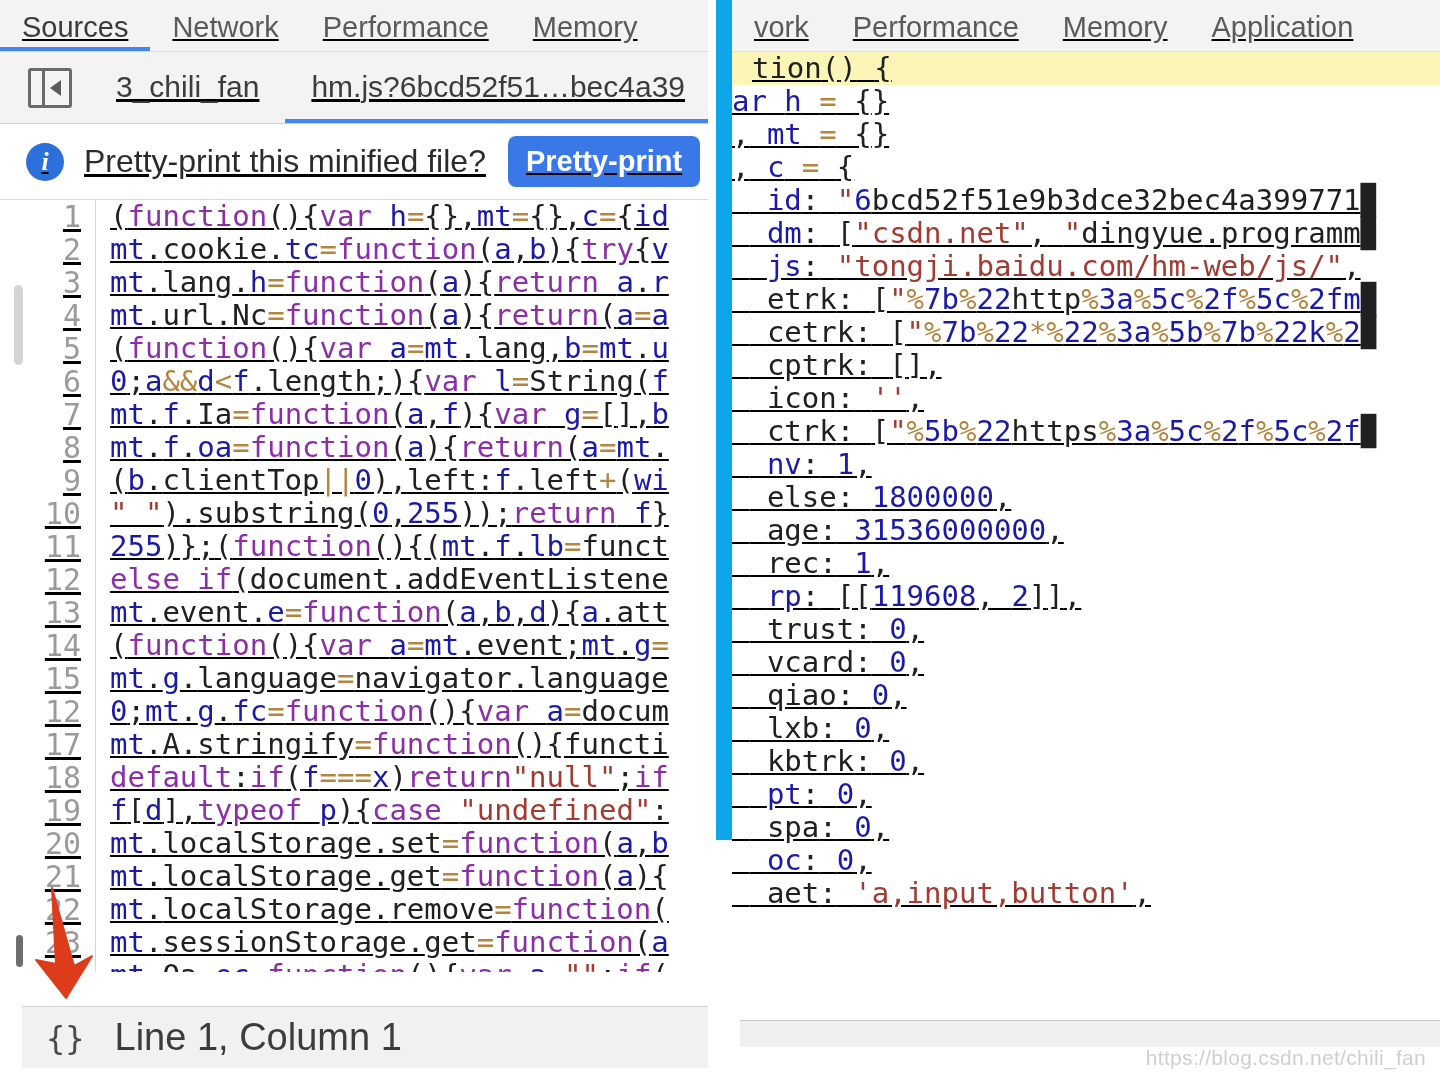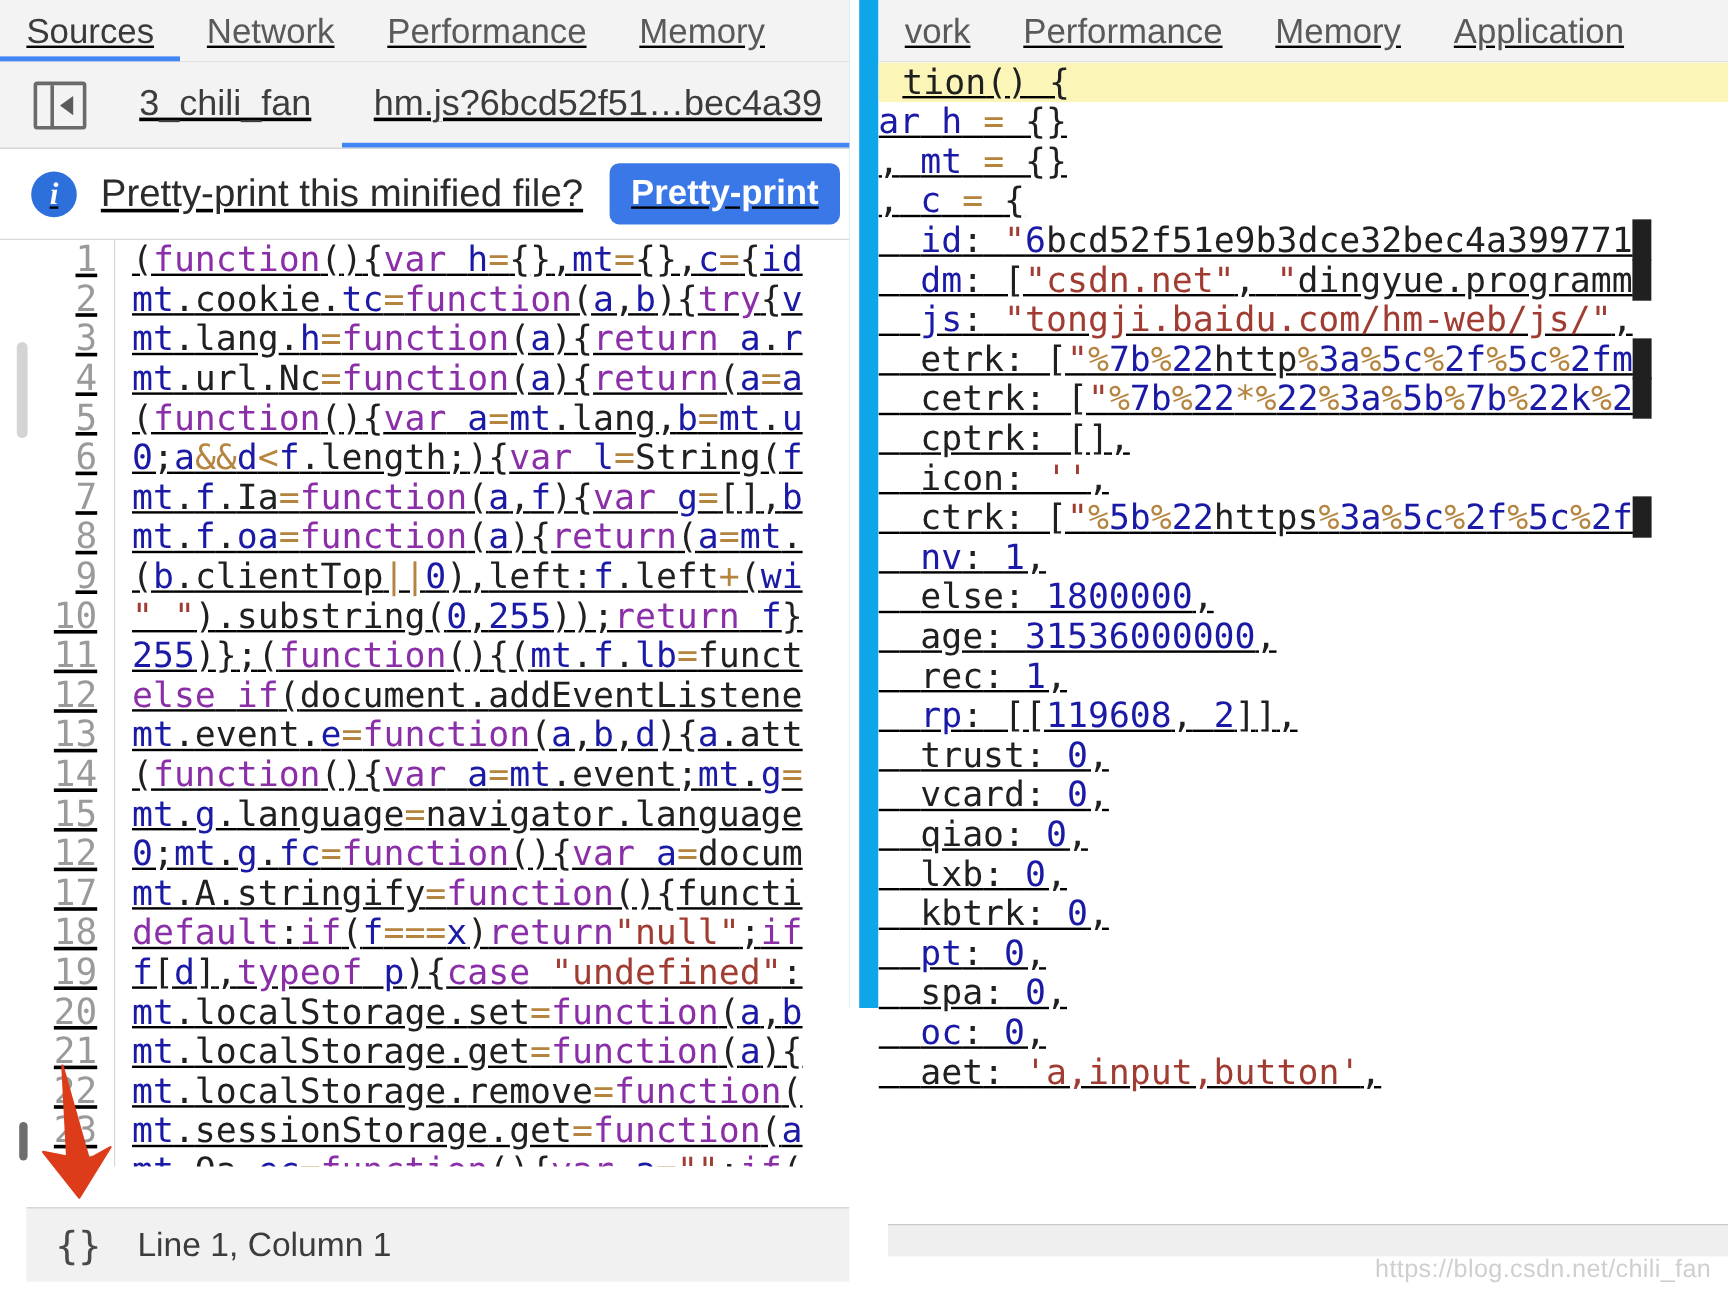--- a/index.html
+++ b/index.html
@@ -219,21 +219,21 @@
     display: flex; align-items: center;
     padding-left: 24px;
     box-sizing: border-box;
   }
   .status-braces {
     font-size: 32px;
     color: #4a4a4a;
     font-family: "DejaVu Sans Mono", monospace;
     margin-right: 30px;
   }
-  .status-text { font-size: 28px; color: #3c3c3c; }
+  .status-text { font-size: 38px; color: #3c3c3c; }
 
   
   .vscroll-track {
     position: absolute;
     left: 14px; top: 205px;
     width: 9px; height: 800px;
     background: transparent;
   }
   .vscroll-thumb {
     position: absolute;

